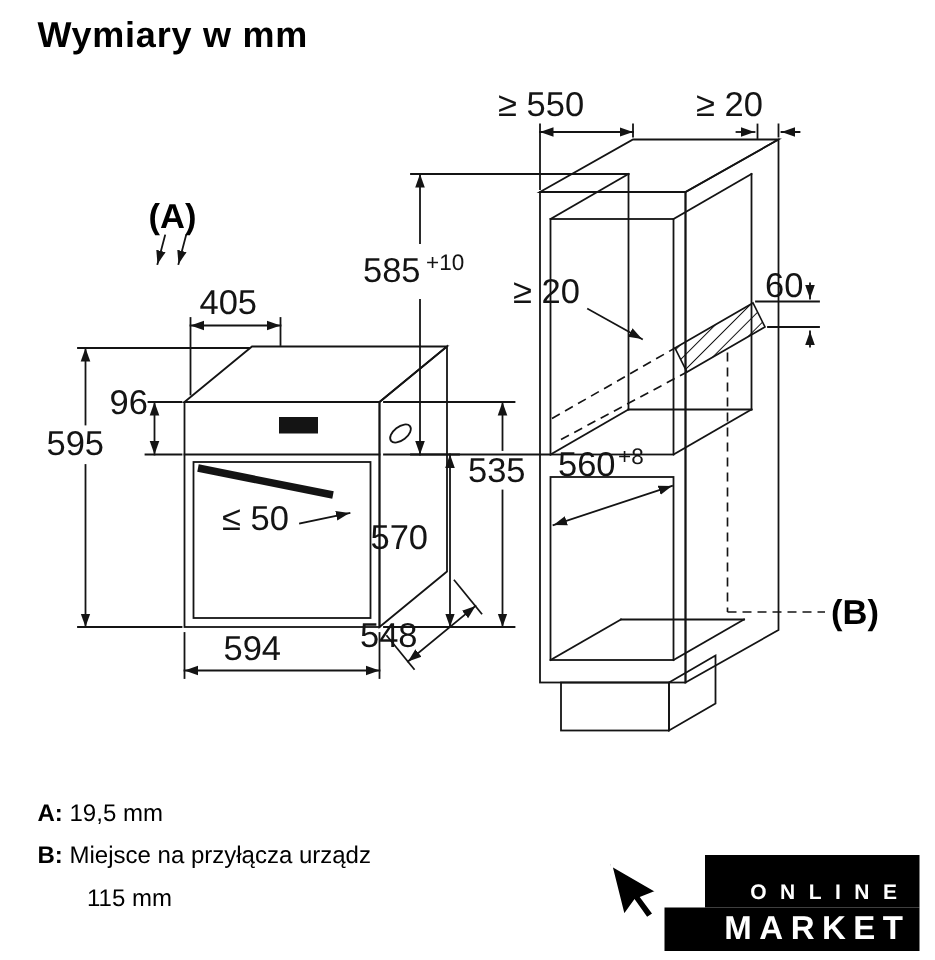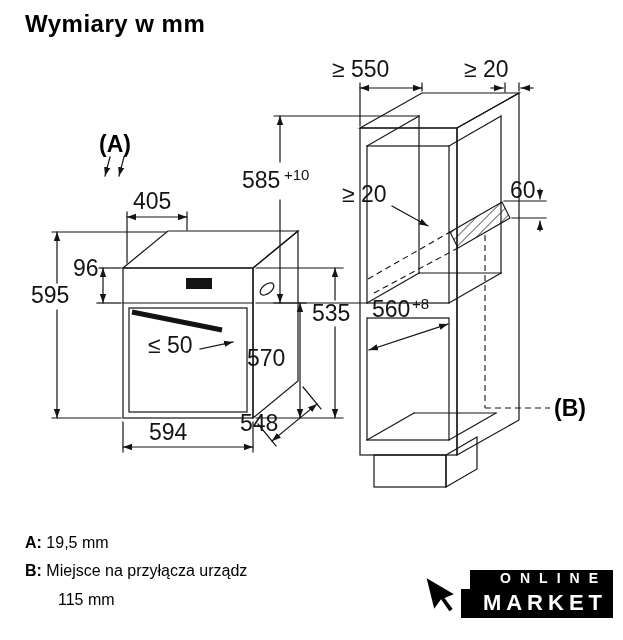--- a/index.html
+++ b/index.html
@@ -20,26 +20,26 @@
   .ref  { font-family:"Liberation Sans", sans-serif; font-size:23px; font-weight:bold; fill:#000; }
   .note { position:absolute; left:25px; font-size:16px; color:#000; white-space:nowrap; }
   .note b { font-weight:bold; }
   .note-a { top:534px; }
   .note-b { top:562px; }
   .note-b2{ top:591px; left:58px; }
   .watermark { position:absolute; right:10px; top:570px; text-align:right; }
   .wm-line1 {
     display:block; margin-left:auto; width:fit-content;
     background:#000; color:#fff; font-weight:bold; font-size:14px;
-    letter-spacing:9px; padding:0 6px 3px 30px;text-align:right;
+    letter-spacing:9px; padding:16px 6px 3px 30px;text-align:right;
   }
   .wm-line2 {
     display:block; margin-left:auto; width:fit-content;
     background:#000; color:#fff; font-weight:bold; font-size:22px;
-    letter-spacing:5px; padding:1px 6px 2px 22px;
+    letter-spacing:5px; padding:1px 6px 2px 40px;
   }
   .cursor-wrap { position:absolute; left:-36px; top:2px; }
 </style>
 </head>
 <body>
 
 <div id="stage">
 
   <div class="title">Wymiary w mm</div>
 

